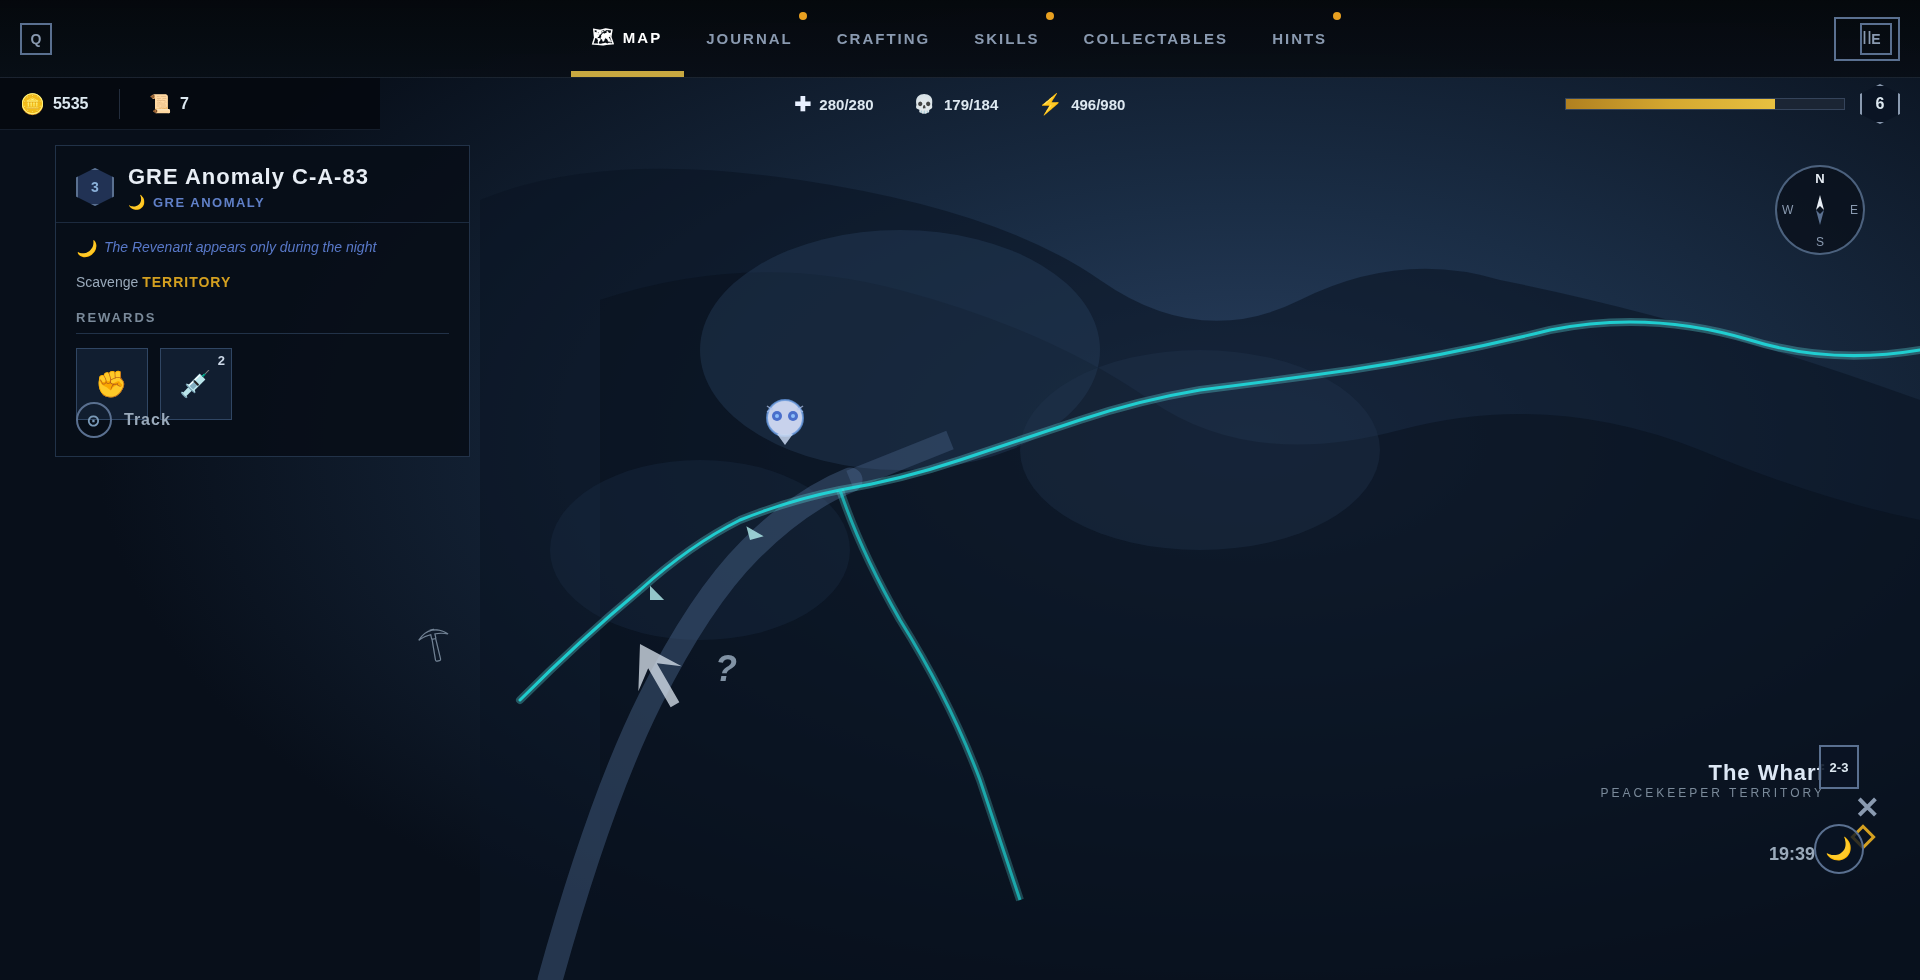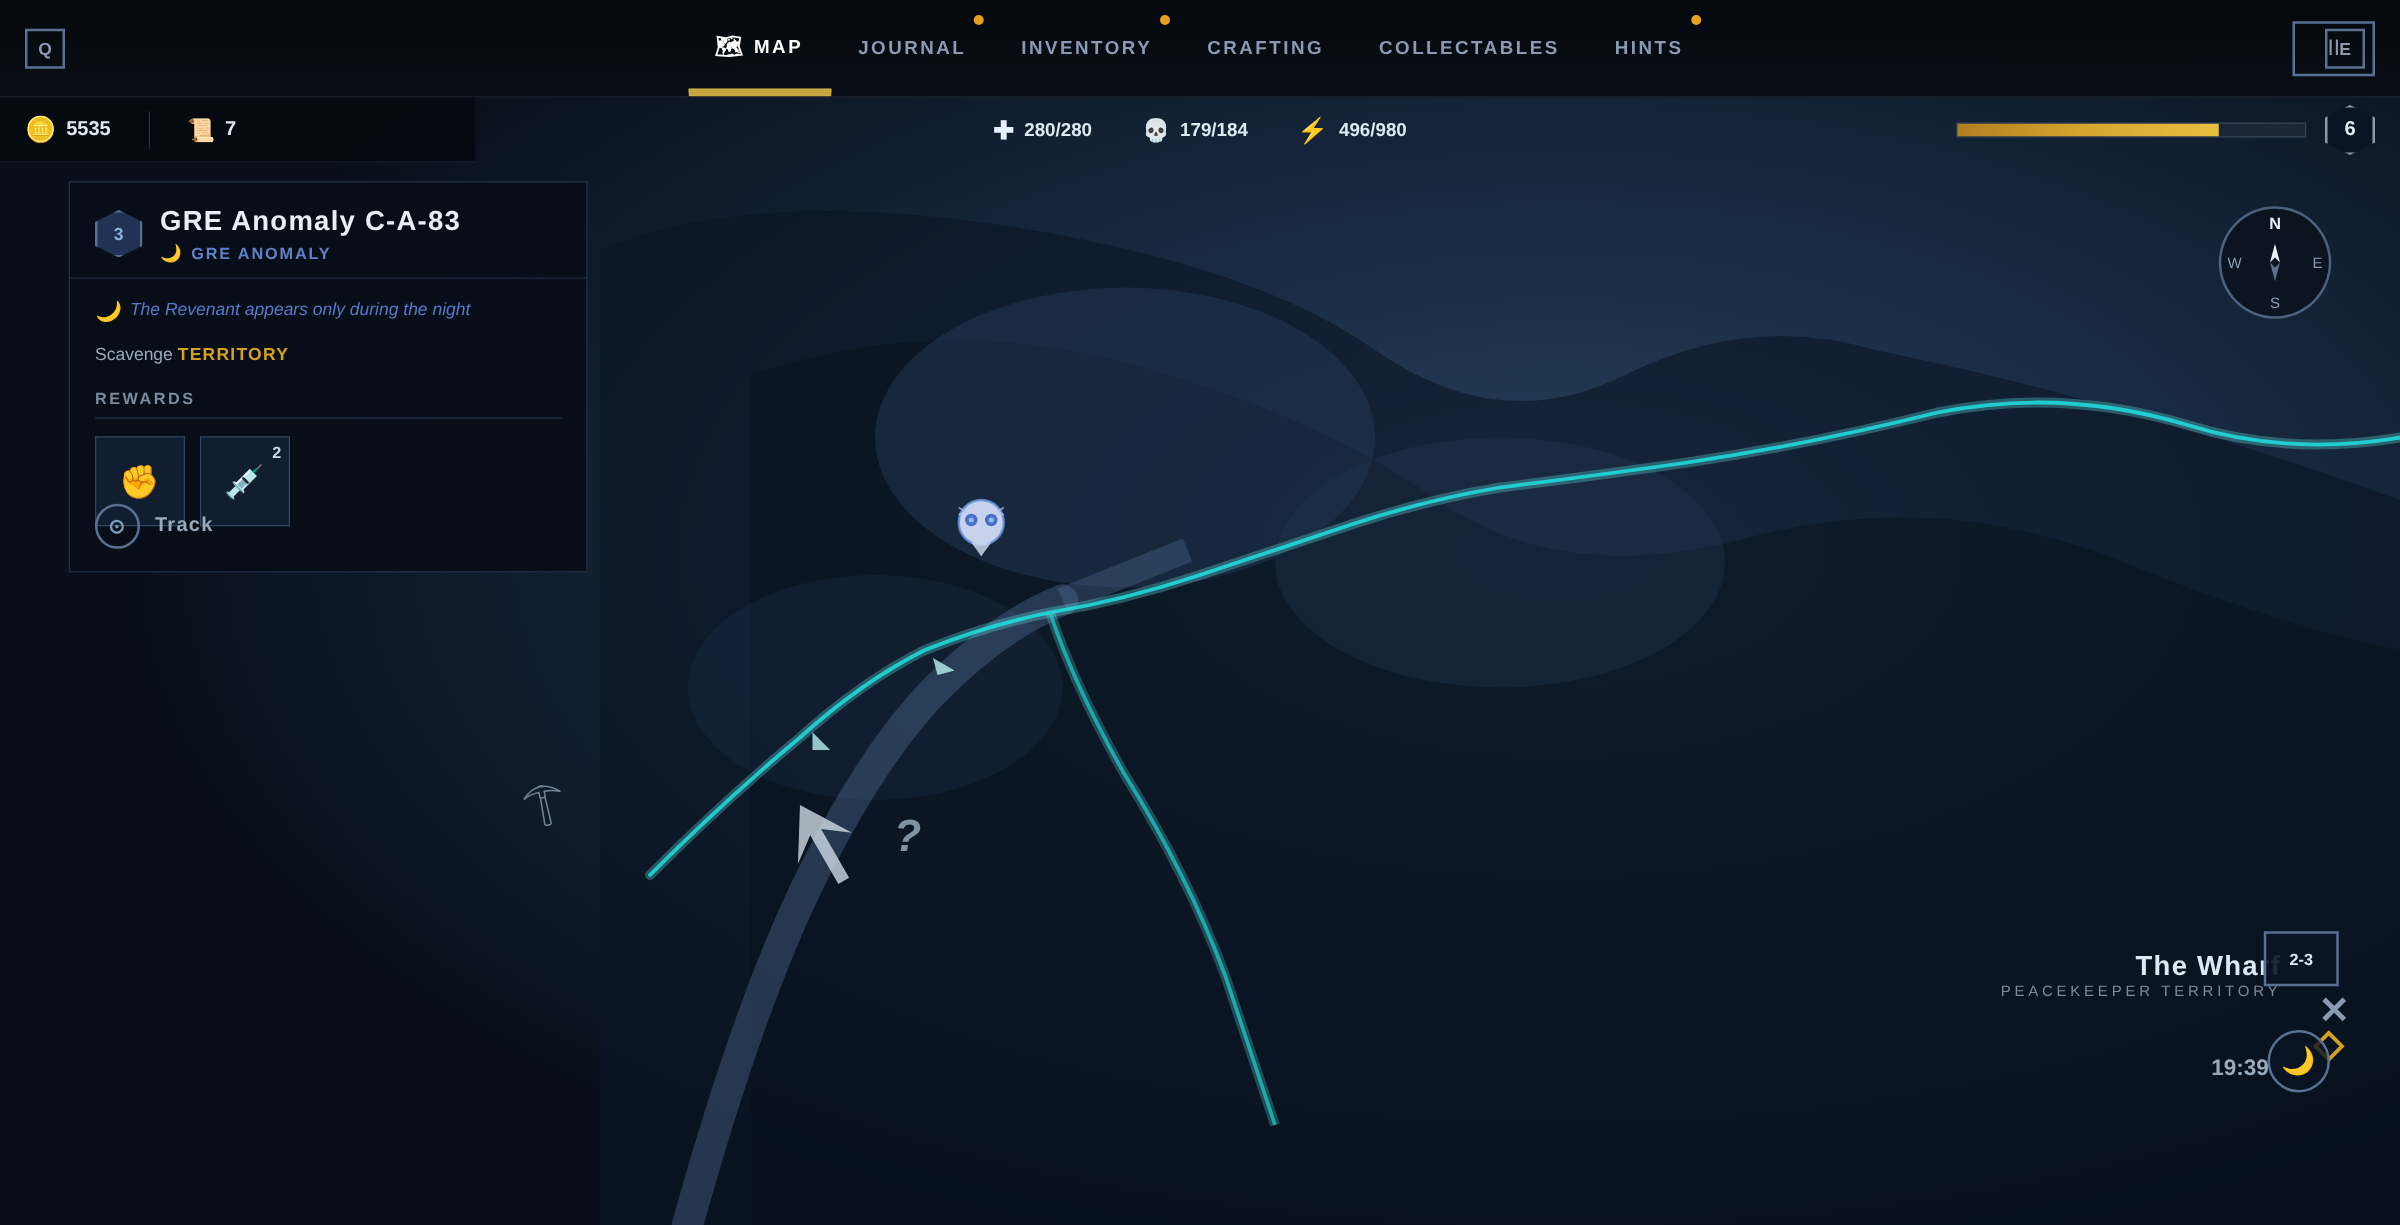--- a/index.html
+++ b/index.html
@@ -551,26 +551,26 @@
   <div id="nav-tabs" data-name="navigation-tabs">
     <div class="nav-tab" data-name="tab-map">
       <span class="tab-icon nav-icon" data-name="map-icon">🗺</span>
       <span>MAP</span>
       <div class="nav-tab active" style="position:absolute;bottom:0;left:0;right:0;height:3px;background:#c8a840;"></div>
     </div>
     <div class="nav-tab" data-name="tab-journal" style="position:relative;">
       <span>JOURNAL</span>
       <div class="tab-dot" data-name="journal-dot"></div>
     </div>
-    <div class="nav-tab" data-name="tab-inventory" style="position:relative;">
-      <span>INVENTORY</span>
-      <div class="tab-dot" data-name="inventory-dot"></div>
-    </div>
     <div class="nav-tab" data-name="tab-crafting">
       <span>CRAFTING</span>
+    </div>
+    <div class="nav-tab" data-name="tab-skills" style="position:relative;">
+      <span>SKILLS</span>
+      <div class="tab-dot" data-name="skills-dot"></div>
     </div>
     <div class="nav-tab" data-name="tab-collectables">
       <span>COLLECTABLES</span>
     </div>
     <div class="nav-tab" data-name="tab-hints" style="position:relative;">
       <span>HINTS</span>
       <div class="tab-dot" data-name="hints-dot"></div>
     </div>
   </div>
 
@@ -665,21 +665,21 @@
 
     <svg width="40" height="40" viewBox="0 0 40 40" data-name="compass-arrows">
       <polygon points="20,5 16,20 20,16 24,20" fill="#e8eef5"></polygon>
       <polygon points="20,35 16,20 20,24 24,20" fill="#5a7090"></polygon>
     </svg>
   </div>
 </div>
 
 <div id="location-badge" data-name="location-badge">
   <div style="position:relative; padding-right: 50px;">
-    <div style="position:absolute;top:-15px;right:4px;width:60px;height:44px;background:rgba(10,20,35,0.9);border:2px solid #5a7090;display:flex;align-items:center;justify-content:center;color:#dde8f0;font-size:13px;font-weight:bold;" data-name="location-number-badge">2-3</div>
+    <div style="position:absolute;top:-15px;right:16px;width:40px;height:44px;background:rgba(10,20,35,0.9);border:2px solid #5a7090;display:flex;align-items:center;justify-content:center;color:#dde8f0;font-size:13px;font-weight:bold;" data-name="location-number-badge">2-3</div>
     <div id="location-name" data-name="location-name">The Wharf</div>
     <div id="location-territory" data-name="location-territory">PEACEKEEPER TERRITORY</div>
 
     <div style="position:absolute;right:-5px;top:30px;color:#8a9ab0;font-size:30px;font-weight:bold;" data-name="territory-cross-icon">✕</div>
 
     <div style="position:absolute;right:3px;top:68px;width:18px;height:18px;border:3px solid #d4a020;transform:rotate(45deg);" data-name="territory-diamond-icon"></div>
   </div>
 </div>
 
 <div id="time-display" data-name="time-display">19:39</div>

